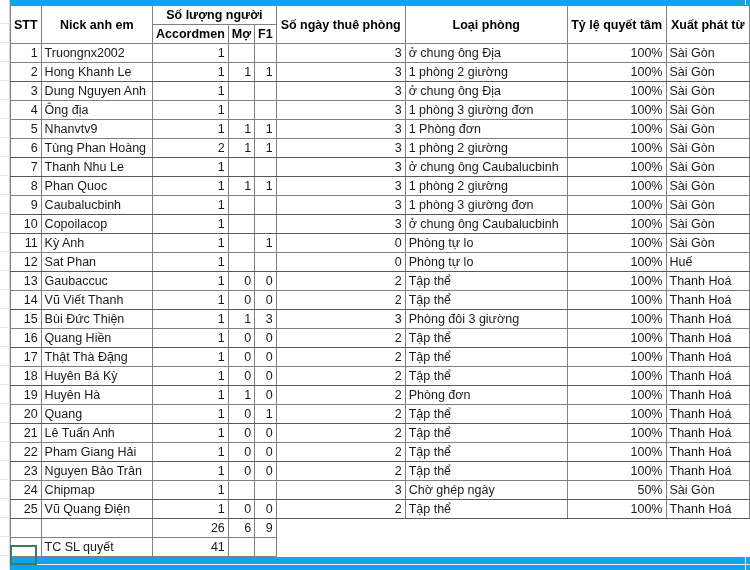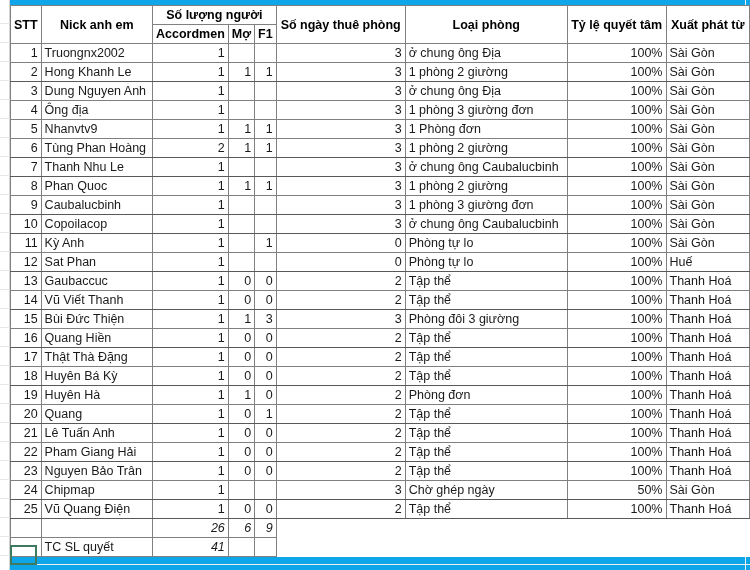--- a/index.html
+++ b/index.html
@@ -64,21 +64,21 @@
   col.c-mo    { width: 26px; }
   col.c-f1    { width: 20px; }
   col.c-days  { width: 130px; }
   col.c-room  { width: 165px; }
   col.c-rate  { width: 99px; }
   col.c-from  { width: 85px; }
 
   .num  { text-align: right; }
   .txt  { text-align: left; }
   .bold { font-weight: bold; }
-  .red  { color: #c00000; font-weight: bold; font-style: italic; }
+  .red  { color: #c00000; font-weight: bold; }
   .nob  { border: none !important; }
   .thickline { border-bottom: 1px solid #595959 !important; }
 
   
   .bg-lines {
     position: absolute;
     left: 0; top: 0; right: 0; bottom: 0;
     pointer-events: none;
   }
   .bg-lines .hl {

